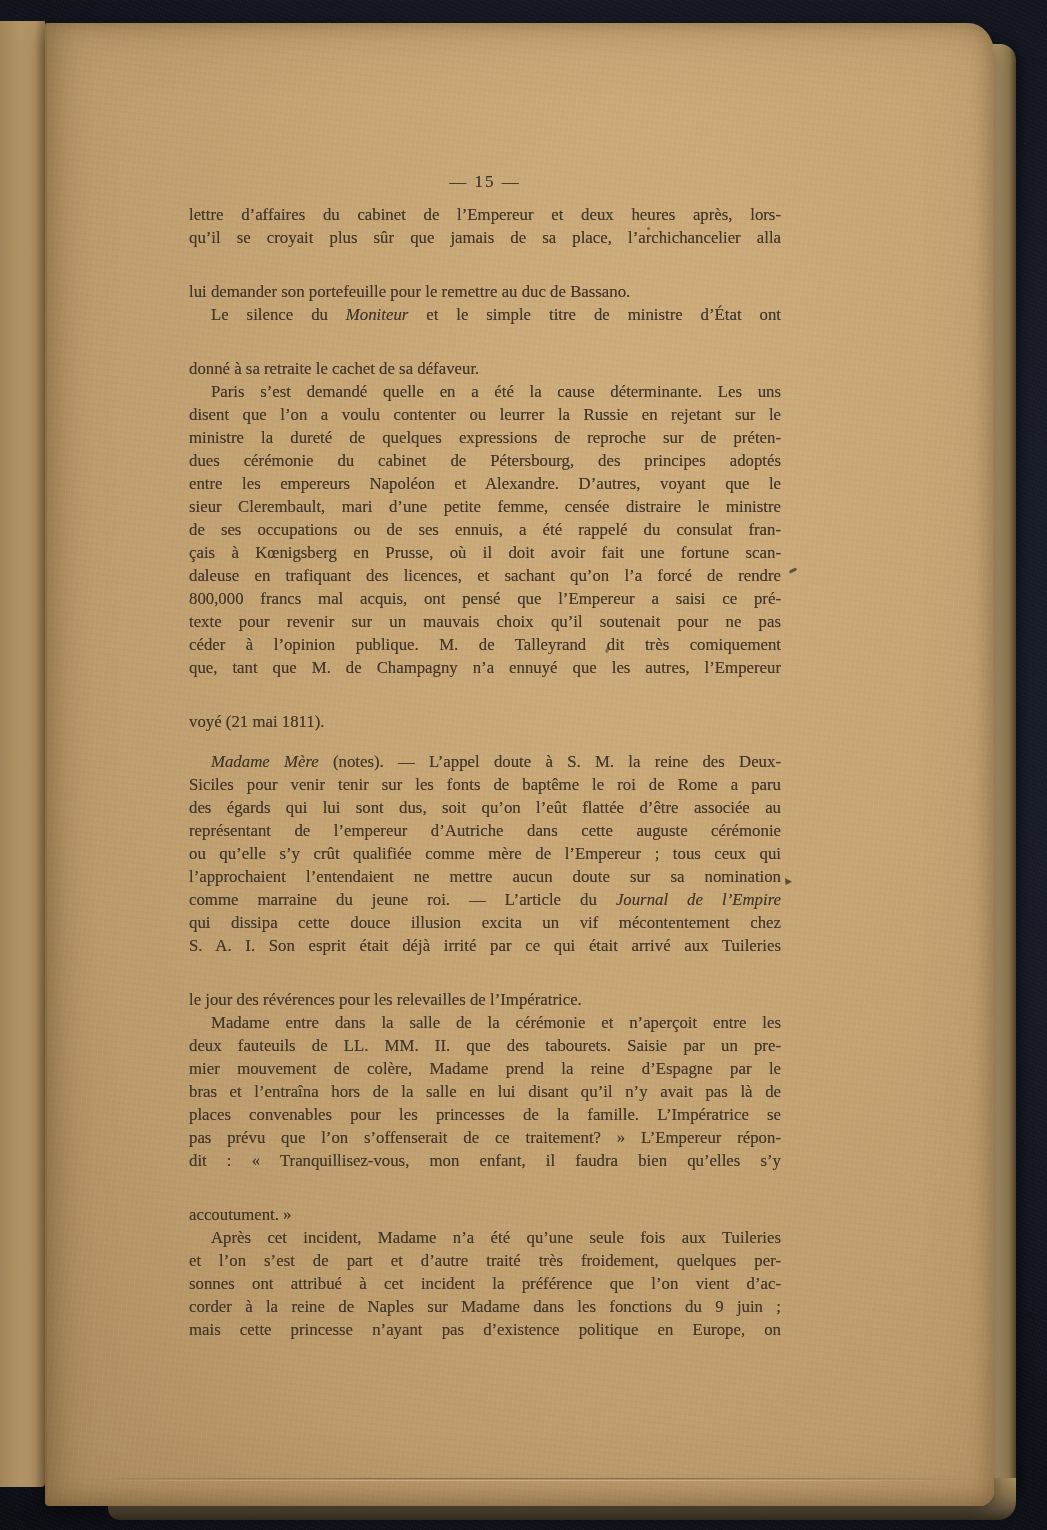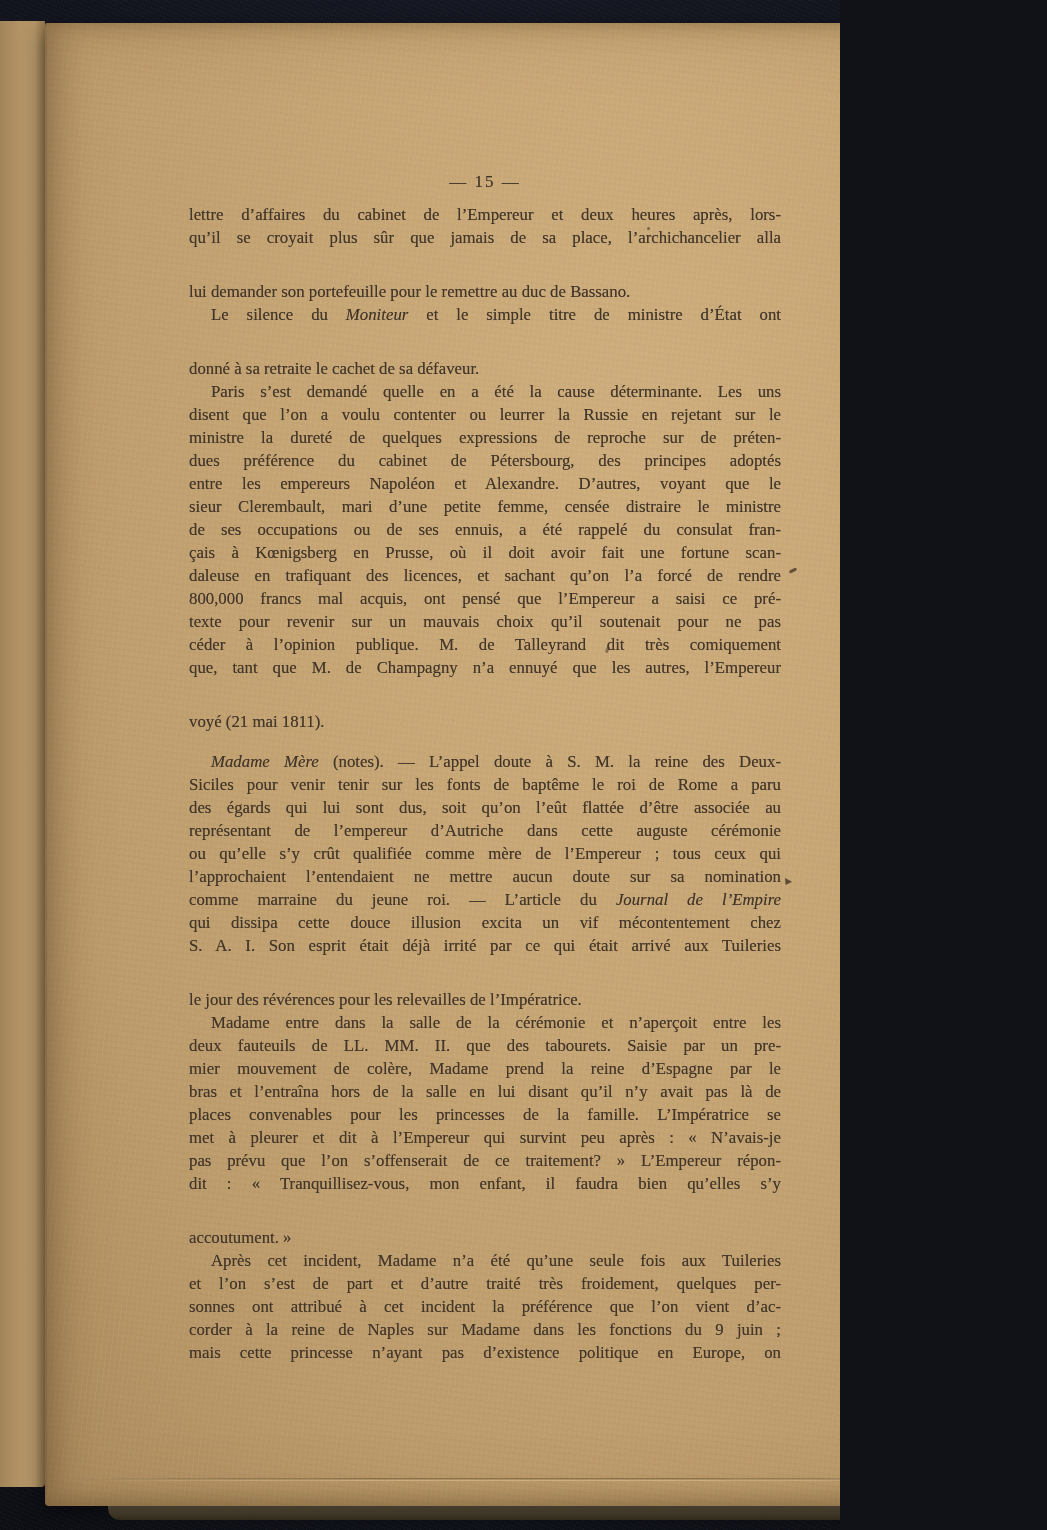--- a/index.html
+++ b/index.html
@@ -3,21 +3,21 @@
 <meta charset="utf-8">
 <style>
   html, body {
     margin: 0; padding: 0;
     width: 1047px; height: 1530px;
     overflow: hidden;
     background: #101218;
   }
   .scene {
     position: relative;
-    width: 840px; height: 1530px;
+    width: 1047px; height: 1530px;
     overflow: hidden;
     background:
       radial-gradient(circle at 58% 42%, #1e2132 0%, #181b27 45%, #10121a 82%, #0b0d12 100%);
   }
   
   .scene::before {
     content: ""; position: absolute; inset: 0; z-index: 0;
     background:
       repeating-linear-gradient(23deg, rgba(255,255,255,.018) 0 1px, transparent 1px 4px),
       repeating-linear-gradient(113deg, rgba(120,130,170,.03) 0 1px, transparent 1px 3px);
@@ -110,21 +110,21 @@
             <div class="line no-justify"><span>lui demander son portefeuille pour le remettre au duc de Bassano.</span></div>
           </div>
           <div class="para">
             <div class="line indent"><span>Le silence du </span><span class="italic">Moniteur</span><span> et le simple titre de ministre d’État ont</span></div>
             <div class="line no-justify"><span>donné à sa retraite le cachet de sa défaveur.</span></div>
           </div>
           <div class="para">
             <div class="line indent"><span>Paris s’est demandé quelle en a été la cause déterminante. Les uns</span></div>
             <div class="line"><span>disent que l’on a voulu contenter ou leurrer la Russie en rejetant sur le</span></div>
             <div class="line"><span>ministre la dureté de quelques expressions de reproche sur de préten-</span></div>
-            <div class="line"><span>dues préférence du cabinet de Pétersbourg, des principes adoptés</span></div>
+            <div class="line"><span>dues cérémonie du cabinet de Pétersbourg, des principes adoptés</span></div>
             <div class="line"><span>entre les empereurs Napoléon et Alexandre. D’autres, voyant que le</span></div>
             <div class="line"><span>sieur Clerembault, mari d’une petite femme, censée distraire le ministre</span></div>
             <div class="line"><span>de ses occupations ou de ses ennuis, a été rappelé du consulat fran-</span></div>
             <div class="line"><span>çais à Kœnigsberg en Prusse, où il doit avoir fait une fortune scan-</span></div>
             <div class="line"><span>daleuse en trafiquant des licences, et sachant qu’on l’a forcé de rendre</span></div>
             <div class="line"><span>800,000 francs mal acquis, ont pensé que l’Empereur a saisi ce pré-</span></div>
             <div class="line"><span>texte pour revenir sur un mauvais choix qu’il soutenait pour ne pas</span></div>
             <div class="line"><span>céder à l’opinion publique. M. de Talleyrand dit très comiquement</span></div>
             <div class="line"><span>que, tant que M. de Champagny n’a ennuyé que les autres, l’Empereur</span></div>
             <div class="line no-justify"><span>voyé (21 mai 1811).</span></div>
@@ -140,21 +140,20 @@
             <div class="line"><span>qui dissipa cette douce illusion excita un vif mécontentement chez</span></div>
             <div class="line"><span>S. A. I. Son esprit était déjà irrité par ce qui était arrivé aux Tuileries</span></div>
             <div class="line no-justify"><span>le jour des révérences pour les relevailles de l’Impératrice.</span></div>
           </div>
           <div class="para">
             <div class="line indent"><span>Madame entre dans la salle de la cérémonie et n’aperçoit entre les</span></div>
             <div class="line"><span>deux fauteuils de LL. MM. II. que des tabourets. Saisie par un pre-</span></div>
             <div class="line"><span>mier mouvement de colère, Madame prend la reine d’Espagne par le</span></div>
             <div class="line"><span>bras et l’entraîna hors de la salle en lui disant qu’il n’y avait pas là de</span></div>
             <div class="line"><span>places convenables pour les princesses de la famille. L’Impératrice se</span></div>
-            <div class="line"><span>met à pleurer et dit à l’Empereur qui survint peu après : « N’avais-je</span></div>
             <div class="line"><span>pas prévu que l’on s’offenserait de ce traitement? » L’Empereur répon-</span></div>
             <div class="line"><span>dit : « Tranquillisez-vous, mon enfant, il faudra bien qu’elles s’y</span></div>
             <div class="line no-justify"><span>accoutument. »</span></div>
           </div>
           <div class="para">
             <div class="line indent"><span>Après cet incident, Madame n’a été qu’une seule fois aux Tuileries</span></div>
             <div class="line"><span>et l’on s’est de part et d’autre traité très froidement, quelques per-</span></div>
             <div class="line"><span>sonnes ont attribué à cet incident la préférence que l’on vient d’ac-</span></div>
             <div class="line"><span>corder à la reine de Naples sur Madame dans les fonctions du 9 juin ;</span></div>
             <div class="line"><span>mais cette princesse n’ayant pas d’existence politique en Europe, on</span></div>

